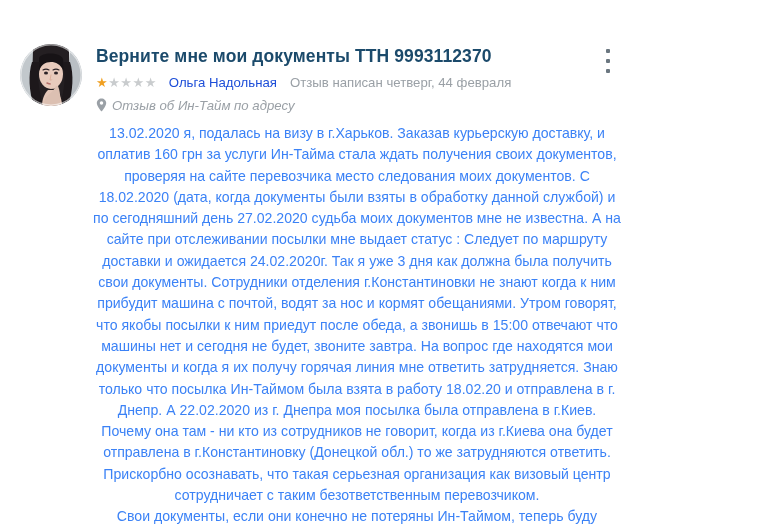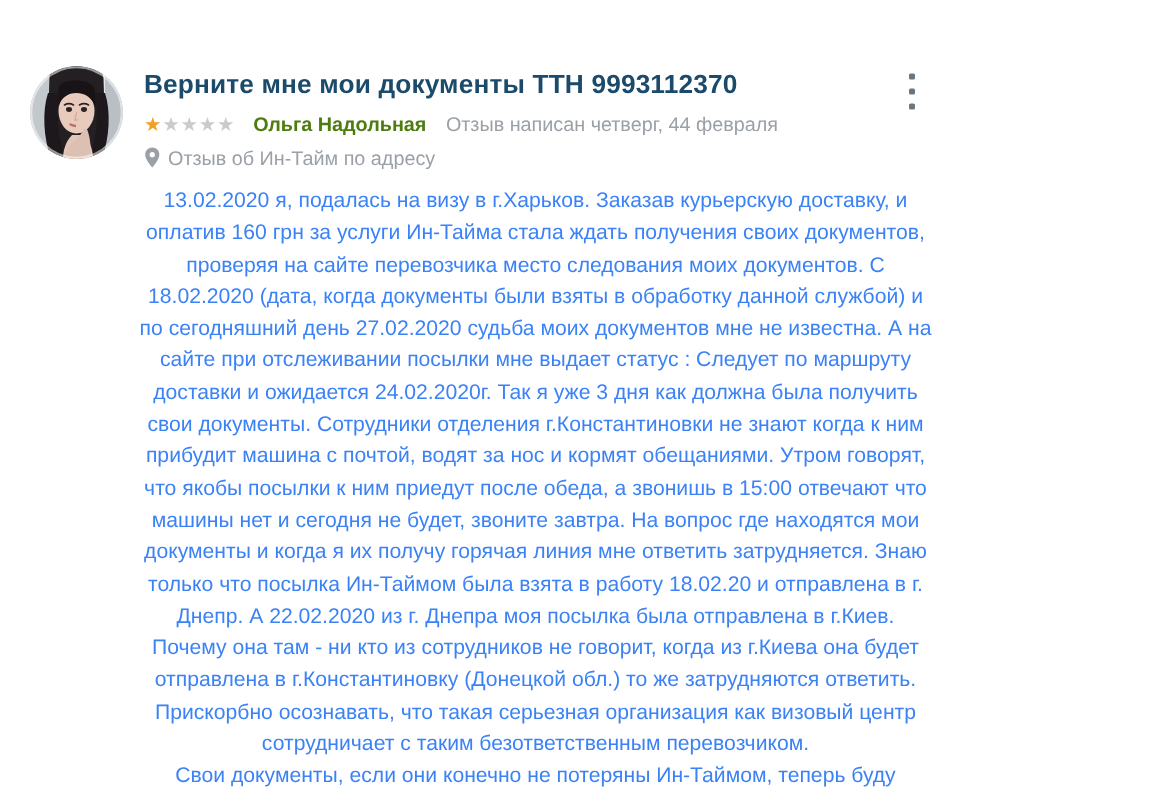--- a/index.html
+++ b/index.html
@@ -74,38 +74,39 @@
     letter-spacing: 0px;
     font-size: 13px;
     line-height: 13px;
     margin-right: 12px;
   }
   .star { color: #c9ccce; margin-right: 0.5px; }
   .star.filled { color: #f0a022; }
 
   .author-name {
     font-size: 13.2px;
-    font-weight: bold;
-    color: #4d7c0f;
+    font-weight: normal;
+    color: #1d4ed8;
     margin-right: 13px;
     white-space: nowrap;
   }
 
   .review-date {
     font-size: 13.2px;
     color: #9aa0a6;
     white-space: nowrap;
   }
 
   .place-row {
     display: flex;
     align-items: baseline;
     font-size: 13.2px;
     color: #9aa0a6;
     height: 18px;
+    font-style: italic;
   }
   .pin-icon {
     display: inline-block;
     width: 11px;
     height: 14px;
     margin-right: 5px;
     position: relative;
     top: 2px;
     flex: none;
   }

